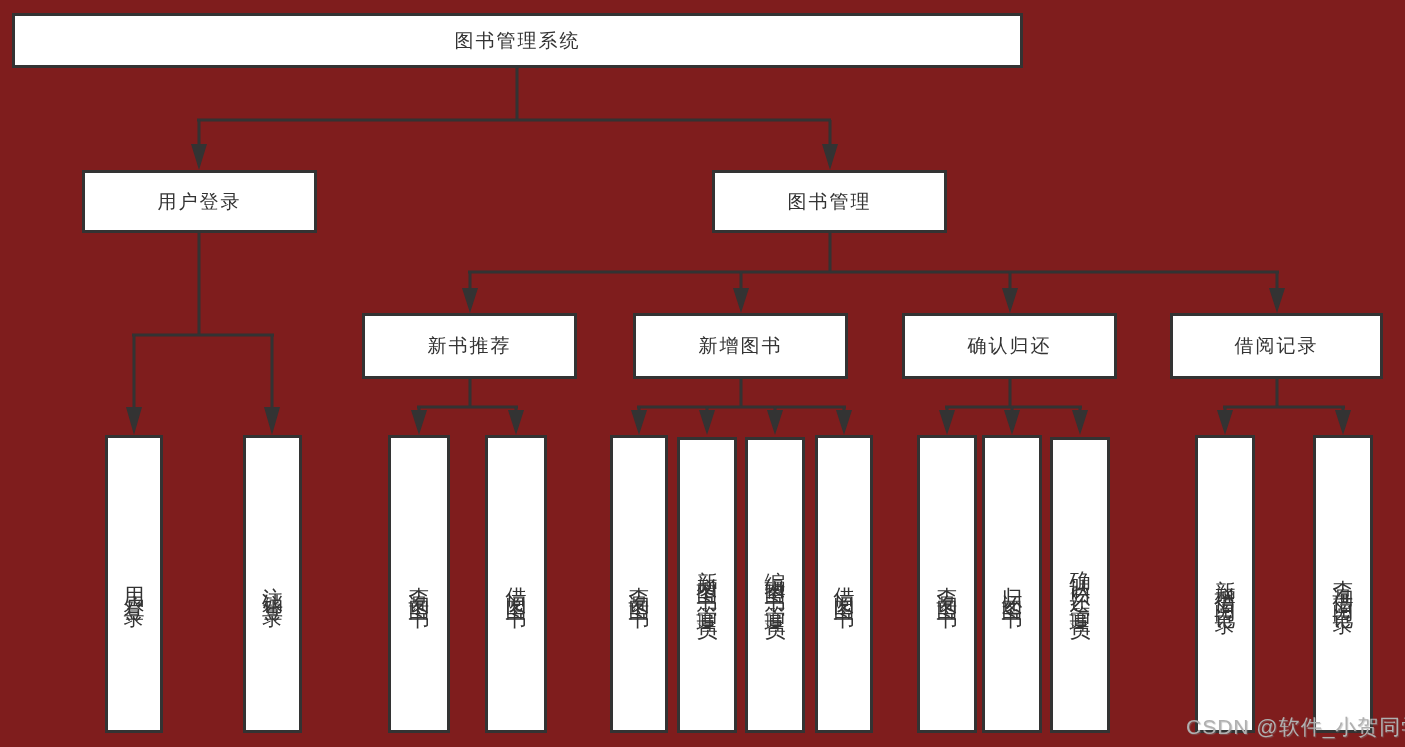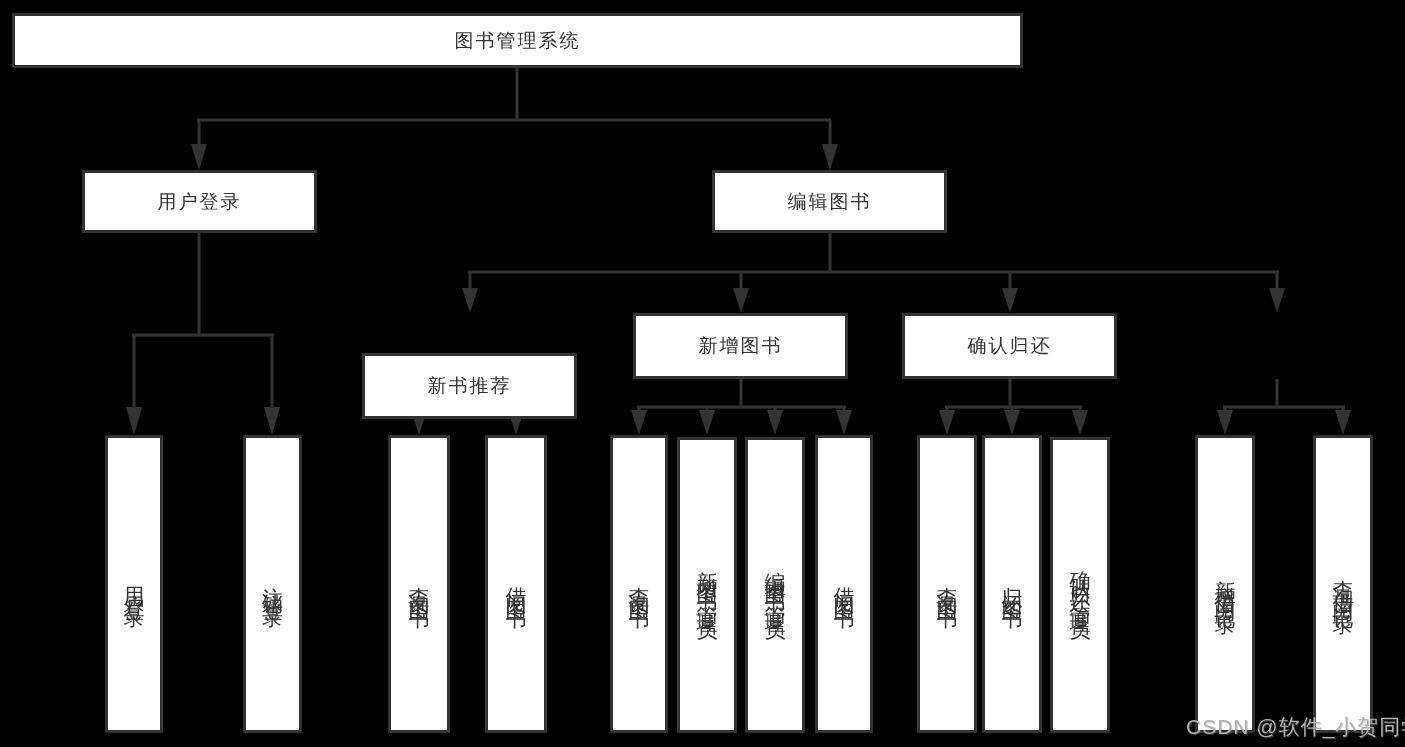--- a/index.html
+++ b/index.html
@@ -1,20 +1,20 @@
 <!DOCTYPE html>
 <html><head>
 <meta charset="utf-8">
 <style>
   html, body { margin: 0; padding: 0; background: #ffffff; }
   #canvas {
     position: relative;
     width: 1405px;
     height: 747px;
-    background: #000000;
+    background: #7f1d1d;
     font-family: "Liberation Sans", sans-serif;
     overflow: hidden;
   }
   #wires {
     position: absolute;
     left: 0; top: 0;
     z-index: 0;
   }
   .hbox {
     position: absolute;
@@ -131,25 +131,26 @@
       <polygon points="1072,410 1088,410 1080,435"></polygon>
 
       <polygon points="1217,410 1233,410 1225,435"></polygon>
       <polygon points="1335,410 1351,410 1343,435"></polygon>
     </g>
   </svg>
 
   <div class="hbox" style="left:12px; top:13px; width:1011px; height:55px;">图书管理系统</div>
 
   <div class="hbox" style="left:82px; top:170px; width:235px; height:63px;">用户登录</div>
-  <div class="hbox" style="left:712px; top:170px; width:235px; height:63px;">编辑图书</div>
+  <div class="hbox" style="left:712px; top:170px; width:235px; height:63px;">图书管理</div>
 
-  <div class="hbox" style="left:362px; top:313px; width:215px; height:66px;margin-top:40px;">新书推荐</div>
+  <div class="hbox" style="left:362px; top:313px; width:215px; height:66px;">新书推荐</div>
   <div class="hbox" style="left:633px; top:313px; width:215px; height:66px;">新增图书</div>
   <div class="hbox" style="left:902px; top:313px; width:215px; height:66px;">确认归还</div>
+  <div class="hbox" style="left:1170px; top:313px; width:213px; height:66px;">借阅记录</div>
 
   <div class="vbox" style="left:105px; top:435px; width:58px; height:298px;">用户登录</div>
   <div class="vbox" style="left:243px; top:435px; width:59px; height:298px;">注销登录</div>
 
   <div class="vbox" style="left:388px; top:435px; width:62px; height:298px;">查询图书</div>
   <div class="vbox" style="left:485px; top:435px; width:62px; height:298px;">借阅图书</div>
 
   <div class="vbox" style="left:610px; top:435px; width:58px; height:298px;">查询图书</div>
   <div class="vbox" style="left:677px; top:437px; width:60px; height:296px;">新增图书（管理员）</div>
   <div class="vbox" style="left:745px; top:437px; width:60px; height:296px;">编辑图书（管理员）</div>

